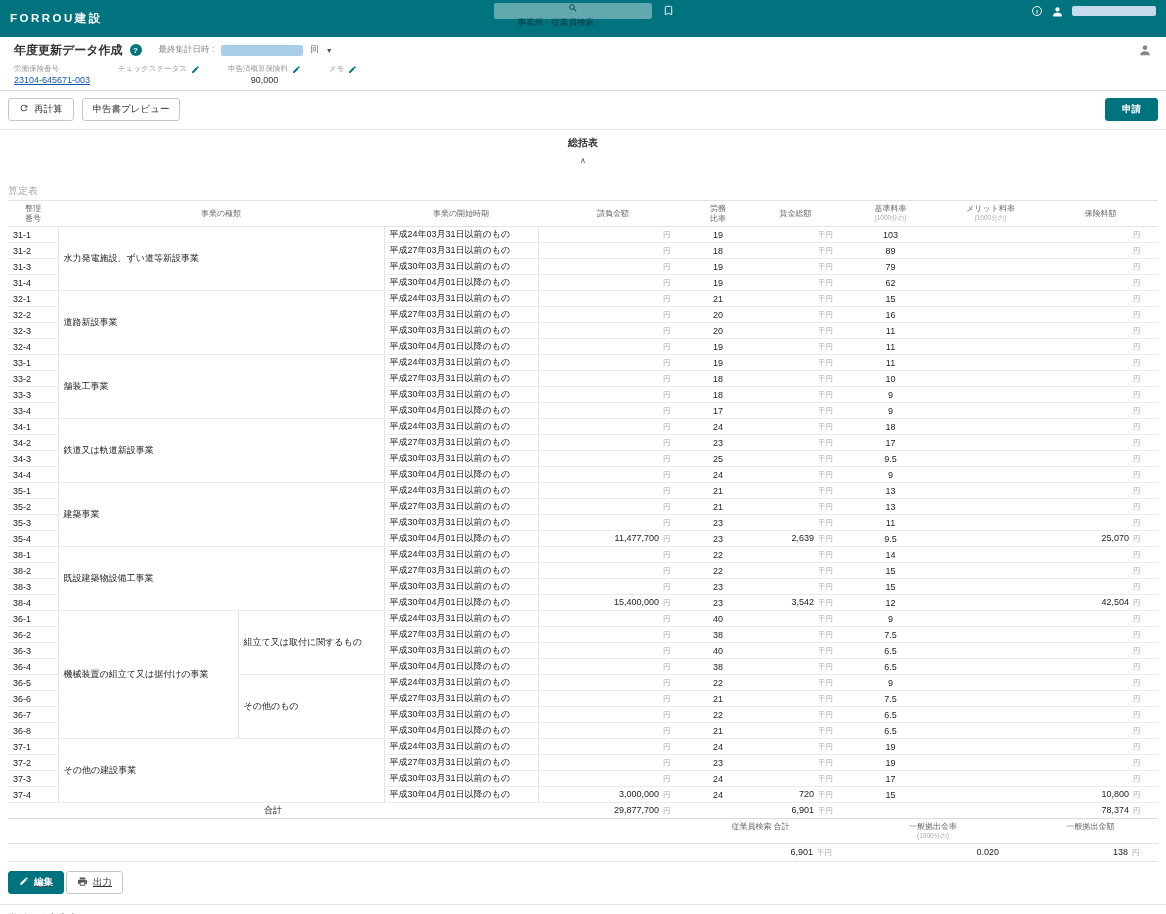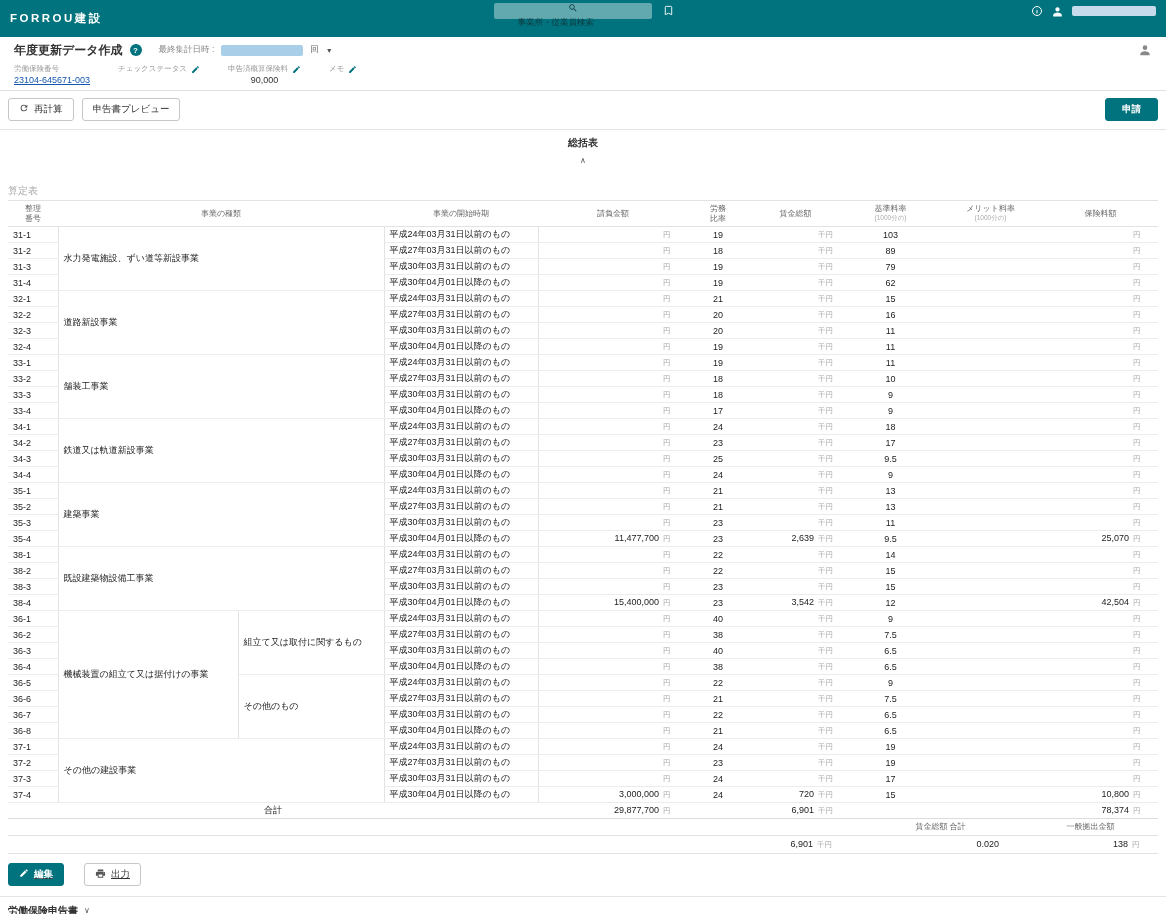--- a/index.html
+++ b/index.html
@@ -72,21 +72,21 @@
   .ft { margin:0 8px; }
   .ft-row { display:flex; border-bottom:1px solid #e3e3e3; }
   .ft-spacer { flex:1; }
   .ft-cell { padding:3px 6px; }
   .ft-head .ft-cell { font-size:8px; color:#666; text-align:center; line-height:1.25; }
   .ft-val .ft-cell { font-size:9px; color:#222; text-align:right; height:17px; }
   .ft-c1 { width:165px; } .ft-c2 { width:180px; } .ft-c3 { width:135px; }
   .ft-sub { font-size:6.5px; color:#aaa; }
 
   
-  .action-row { display:flex; gap:20px; padding:9px 8px 10px;text-decoration:underline; }
+  .action-row { display:flex; gap:2px; padding:9px 8px 10px;text-decoration:underline; }
 
   
   .collapse-row { display:flex; align-items:center; gap:6px; height:28px; padding:0 8px; border-top:1px solid #e4e4e4; cursor:pointer; }
 </style>
 </head>
 <body>
 
 <div class="topbar">
   <div class="brand">FORROU建設</div>
   <div class="search-wrap">
@@ -621,21 +621,25 @@
         <td class="c-center"></td>
         <td class="c-center"></td>
         <td class="c-money"><span>78,374</span><span class="u">円</span></td>
       </tr>
     </tbody>
 </table>
 
 <div class="ft">
   <div class="ft-row ft-head">
     <div class="ft-spacer"></div>
-    <div class="ft-cell ft-c1">賃金総額 合計</div>
+    <div class="ft-cell ft-c1">従業員検索 合計</div>
+    <div class="ft-cell ft-c2">
+      <div>一般拠出金率</div>
+      <div class="ft-sub">(1000分の)</div>
+    </div>
     <div class="ft-cell ft-c3">一般拠出金額</div>
   </div>
   <div class="ft-row ft-val">
     <div class="ft-spacer"></div>
     <div class="ft-cell ft-c1">
       <span>6,901</span><span class="u">千円</span>
     </div>
     <div class="ft-cell ft-c2" style="padding-right:24px;">
       <span>0.020</span>
     </div>

